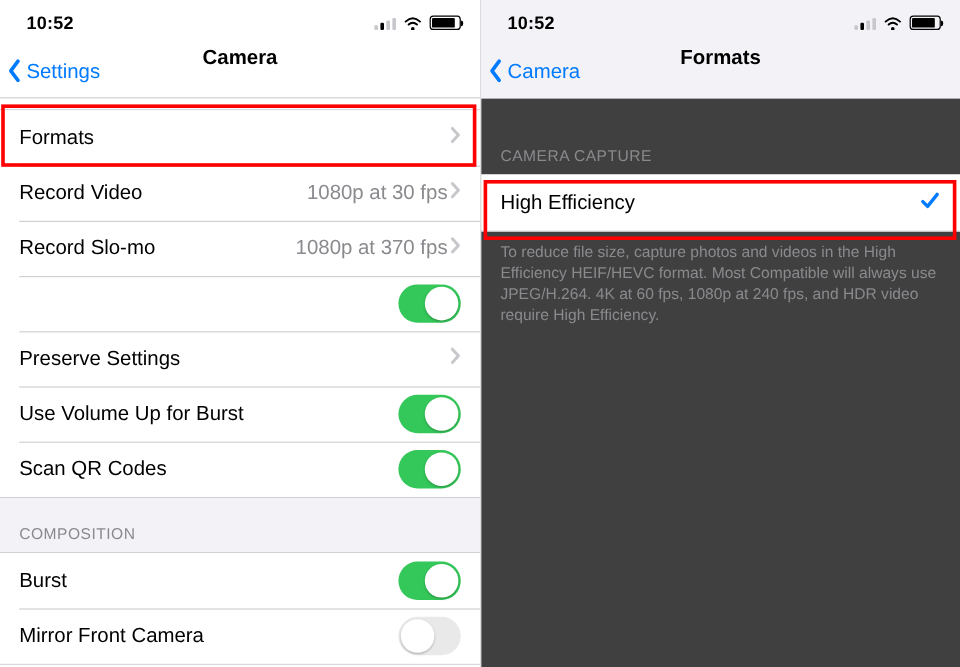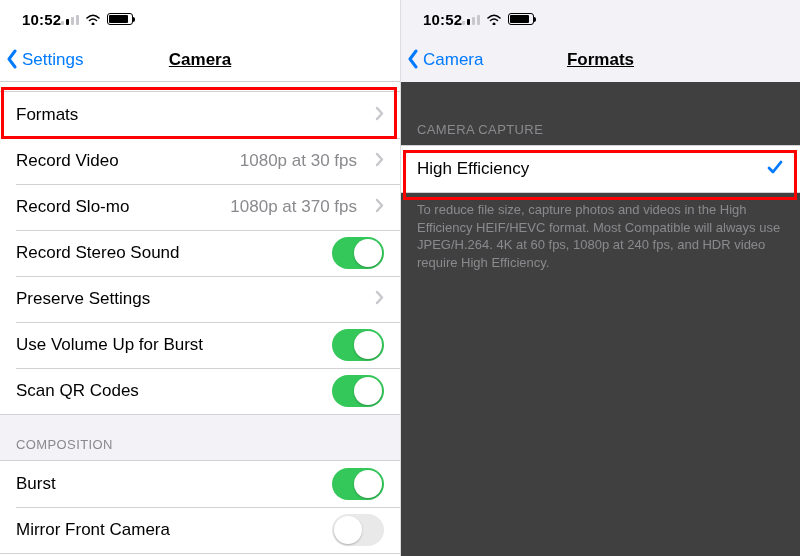--- a/index.html
+++ b/index.html
@@ -2,51 +2,51 @@
 <html><head>
 <meta charset="utf-8">
 <style>
   * { box-sizing: border-box; margin: 0; padding: 0; }
   html, body { width: 800px; height: 556px; font-family: -apple-system, "Helvetica Neue", Arial, sans-serif; background: #fff; overflow: hidden; }
   .wrap { display: flex; width: 800px; height: 556px; }
   .pane { width: 400px; height: 556px; background: #f2f2f7; position: relative; overflow: hidden; }
   .pane + .pane { border-left: 1px solid #ddd; }
 
   
-  .statusbar { height: 38px; display: flex; align-items: center; justify-content: flex-start; padding: 0 16px 0 22px; background: #fff; }
+  .statusbar { height: 38px; display: flex; align-items: center; justify-content: space-between; padding: 0 16px 0 22px; background: #fff; }
   .time { font-weight: 600; font-size: 15px; letter-spacing: 0.2px; }
   .right-icons { display: flex; align-items: center; gap: 6px; }
   .signal { display: flex; align-items: flex-end; gap: 2px; height: 12px; }
   .signal span { width: 3px; background: #c7c7cc; border-radius: 1px; }
   .signal .b1 { height: 4px; }
   .signal .b2 { height: 6px; background:#000; }
   .signal .b3 { height: 8px; background:#c7c7cc; }
   .signal .b4 { height: 10px; background:#c7c7cc; }
   .wifi-icon { width: 16px; height: 12px; position: relative; }
   .wifi-icon svg { width:16px; height:12px; display:block; }
   .battery { width: 26px; height: 12px; border: 1.3px solid #000; border-radius: 3px; position: relative; }
   .battery::after { content:""; position:absolute; right:-3px; top:3px; width:2px; height:5px; background:#000; border-radius:0 2px 2px 0;}
   .battery i { position:absolute; left:1px; top:1px; bottom:1px; width:19px; background:#000; border-radius:1px; }
 
   
-  .navbar { height: 44px; display:flex; align-items:center; justify-content:center; position:relative; background:#fff; border-bottom:1px solid #d1d1d6;text-decoration:underline; }
+  .navbar { height: 44px; display:flex; justify-content:center; position:relative; background:#fff; border-bottom:1px solid #d1d1d6; }
   .navtitle { font-weight:600; font-size:17px; }
   .back { position:absolute; left:6px; top:0; height:44px; display:flex; align-items:center; color:#007aff; font-size:17px; cursor:pointer;}
   .chev-left { width:14px; height:22px; margin-right:2px; }
   .chev-left svg { width:12px; height:20px; stroke:#007aff; stroke-width:3; fill:none; stroke-linecap:round; stroke-linejoin:round; }
 
   
   .group-header { padding: 22px 16px 8px; font-size:13px; color:#8a8a8e; letter-spacing:0.4px; text-transform: uppercase; }
   .group-footer { padding: 8px 16px 16px; font-size:13px; color:#8a8a8e; line-height:1.35; }
   .group { background:#fff; border-top:1px solid #d1d1d6; border-bottom:1px solid #d1d1d6; }
   .row { display:flex; align-items:center; min-height:46px; padding: 0 16px; position:relative; cursor:pointer; background:#fff; }
   .row + .row::before { content:""; position:absolute; left:16px; right:0; top:0; height:1px; background:#d1d1d6; }
   .row-label { font-size:17px; color:#000; flex:0 0 auto; }
   .row-spacer { flex:1 1 auto; }
-  .row-detail { font-size:17px; color:#8a8a8e; margin-right:18px; }
+  .row-detail { font-size:17px; color:#8a8a8e; margin-right:2px; }
   .chev-right svg { width:9px; height:15px; stroke:#c7c7cc; stroke-width:2.5; fill:none; stroke-linecap:round; stroke-linejoin:round; }
   .check svg { width:18px; height:18px; stroke:#007aff; stroke-width:2.8; fill:none; stroke-linecap:round; stroke-linejoin:round; }
 
   
   .switch { width:52px; height:32px; border-radius:16px; position:relative; flex:0 0 auto; }
   .switch.on { background:#34c759; }
   .switch.off { background:#e9e9ea; }
   .switch i { position:absolute; top:2px; width:28px; height:28px; background:#fff; border-radius:50%; box-shadow:0 1px 2px rgba(0,0,0,0.25); }
   .switch.on i { right:2px; }
   .switch.off i { left:2px; }
@@ -116,21 +116,20 @@
       </div>
       <div class="row">
         <span class="row-label">Record Slo-mo</span>
         <span class="row-spacer"></span>
         <span class="row-detail">1080p at 370 fps</span>
         <span class="chev-right"><svg viewBox="0 0 9 15">
               <polyline points="2,2 7,7.5 2,13"></polyline>
             </svg></span>
       </div>
       <div class="row">
-        <span class="row-label">Record Stereo Sound</span>
         <span class="row-spacer"></span>
         <span class="switch on">
             <i></i>
           </span>
       </div>
       <div class="row">
         <span class="row-label">Preserve Settings</span>
         <span class="row-spacer"></span>
         <span class="chev-right"><svg viewBox="0 0 9 15">
               <polyline points="2,2 7,7.5 2,13"></polyline>

